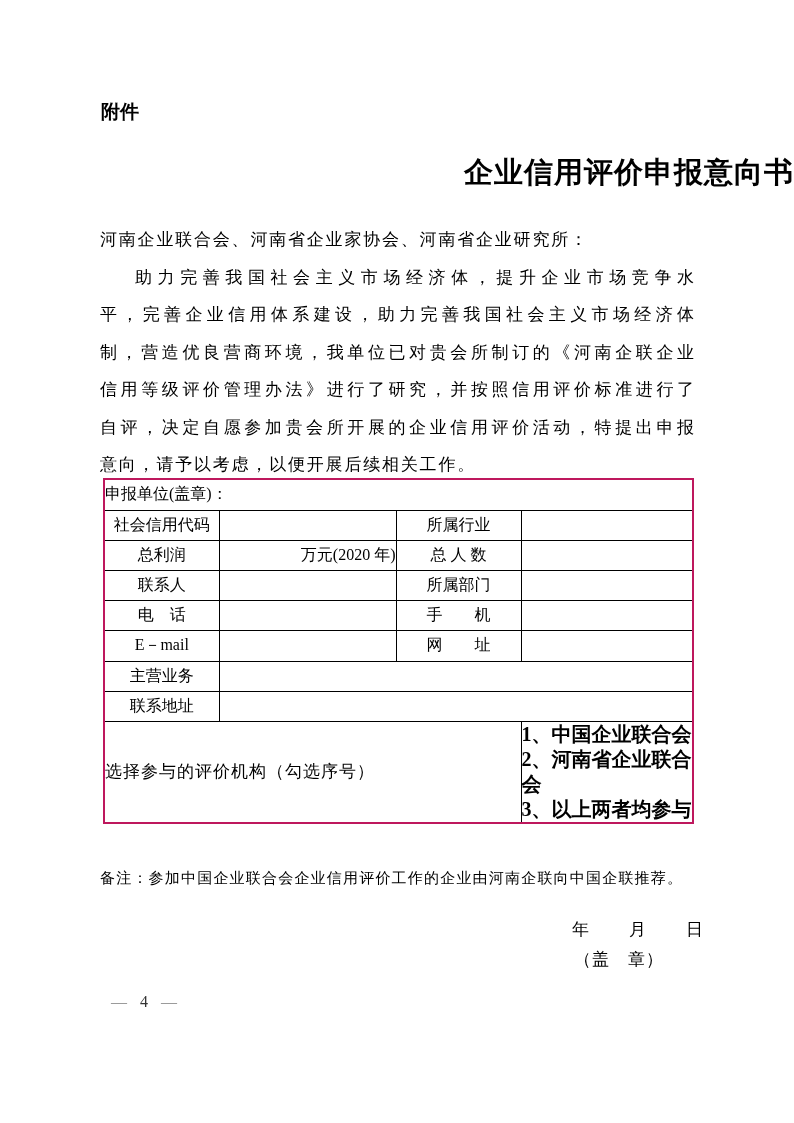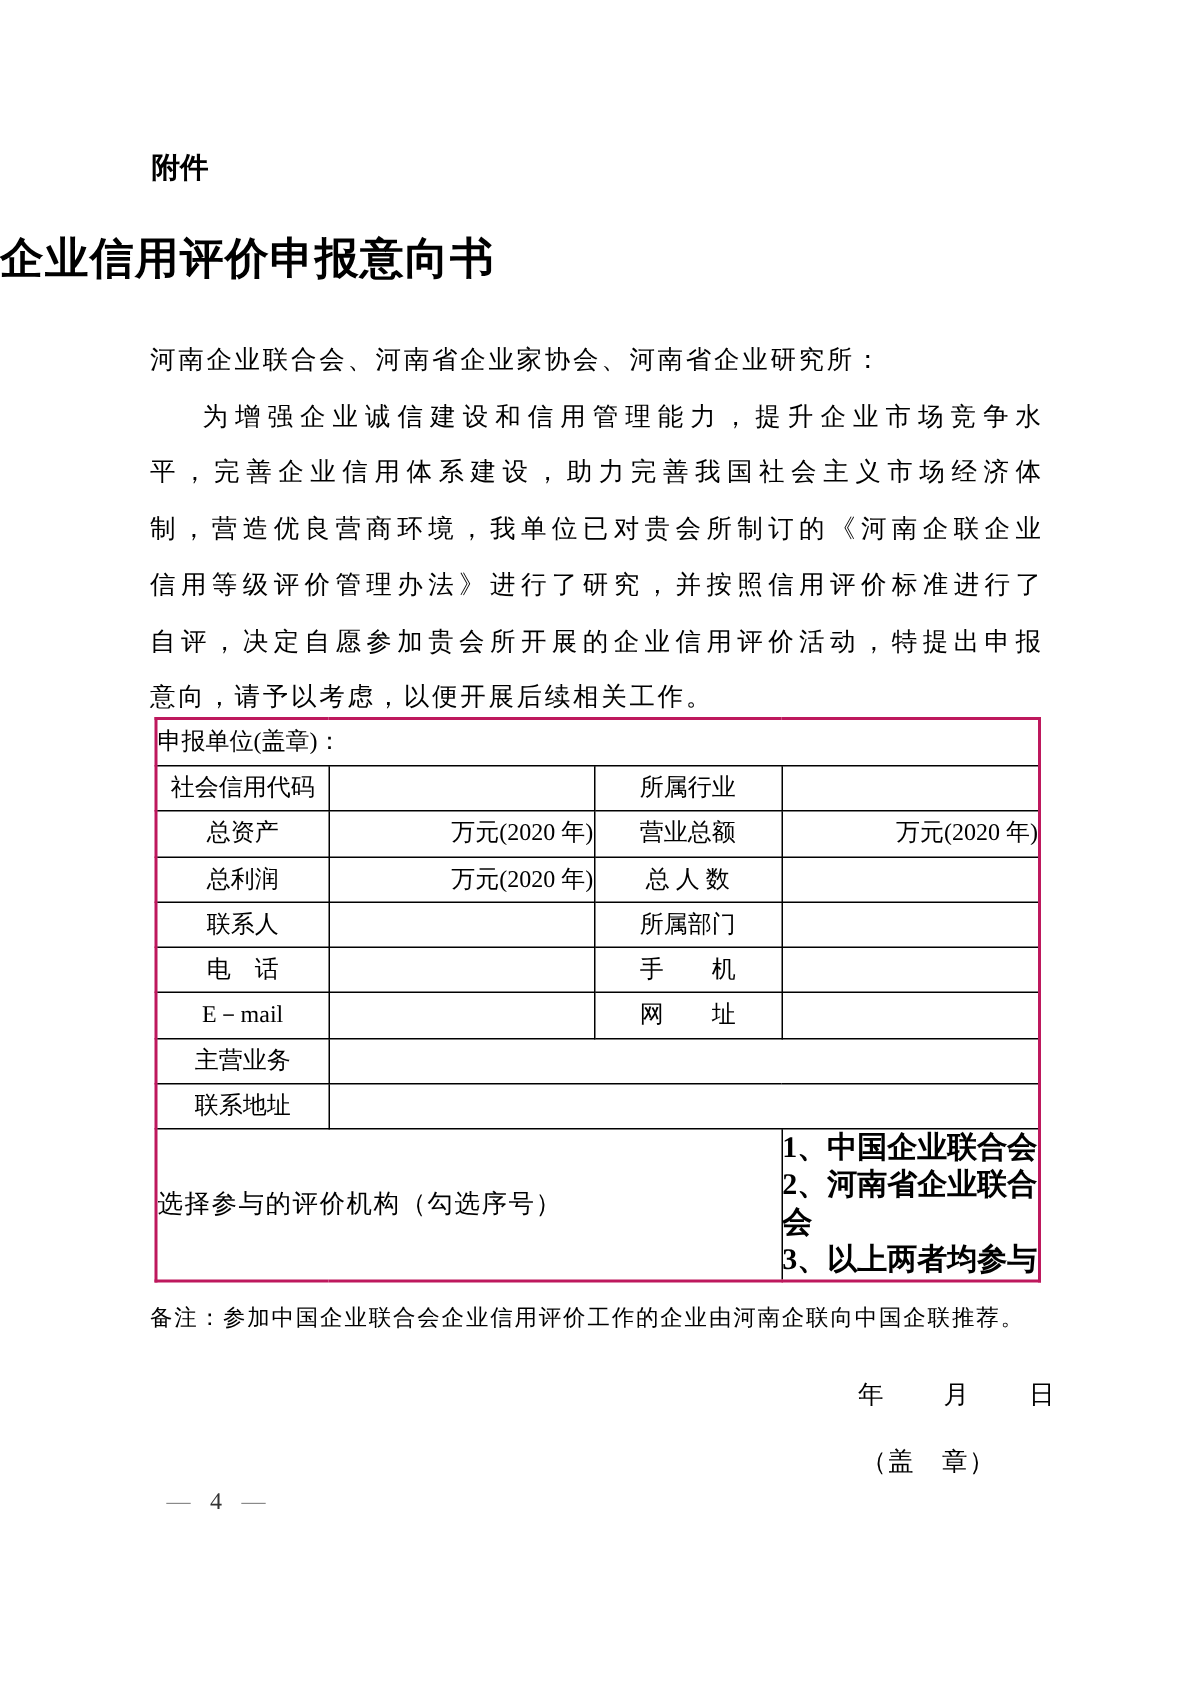--- a/index.html
+++ b/index.html
@@ -7,21 +7,21 @@
     position:relative;width:794px;height:1016px;background:#ffffff;
     font-family:"Liberation Serif","DejaVu Serif",serif;color:#000;overflow:hidden;
   }
   .attachment{
     position:absolute;left:101px;top:99px;
     font-family:"Liberation Sans","DejaVu Sans",sans-serif;
     font-weight:bold;font-size:19px;
   }
   .title{
     position:absolute;left:0;top:153px;width:794px;margin:0;
-    text-align:left;font-size:29px;font-weight:bold;letter-spacing:1px;
+    text-align:right;font-size:29px;font-weight:bold;letter-spacing:1px;
   }
   .bodytext{
     position:absolute;left:100px;top:221px;width:594px;
     font-size:17px;line-height:37.5px;
   }
   .salutation{letter-spacing:1.8px;white-space:nowrap;}
   .jline{text-align:justify;text-align-last:justify;}
   .jline.indent{margin-left:35px;}
   .lastline{text-align:left;letter-spacing:1.8px;}
 
@@ -36,37 +36,37 @@
   tr.rs{height:78px;}
   td.hdr{text-align:left;padding-left:8px;}
   td.lab{text-align:center;}
   td.val{text-align:right;padding-right:6px;}
   td.blank{background:#fff;}
   td.sel-label{text-align:left;font-weight:normal;font-size:17px;letter-spacing:1px;}
   td.sel-opts{padding:4px 0 4px 8px;font-weight:bold;line-height:25px;font-size:20px;vertical-align:middle;}
 
   .note{position:absolute;left:100px;top:869px;font-size:15px;letter-spacing:1.2px;white-space:nowrap;}
   .dateline{position:absolute;left:572px;top:918px;font-size:17px;letter-spacing:2px;white-space:nowrap;}
-  .sealline{position:absolute;left:574px;top:948px;font-size:17px;letter-spacing:1px;white-space:nowrap;margin-top:15px;}
+  .sealline{position:absolute;left:574px;top:948px;font-size:17px;letter-spacing:1px;white-space:nowrap;}
   .pagenum{position:absolute;left:111px;top:993px;font-size:16px;display:flex;align-items:center;gap:13px;}
   .pagenum .dash{color:#8a8a8a;}
   .pagenum .num{color:#333;}
 </style>
 </head>
 <body>
 
 <div class="page">
 
   <div class="attachment">附件</div>
 
   <h1 class="title">企业信用评价申报意向书</h1>
 
   <div class="bodytext">
     <div class="salutation">河南企业联合会、河南省企业家协会、河南省企业研究所：</div>
-    <div class="jline indent">为增强企业诚信建设和信用管理能力，提升企业市场竞争水</div>
+    <div class="jline indent">助力完善我国社会主义市场经济体，提升企业市场竞争水</div>
     <div class="jline">平，完善企业信用体系建设，助力完善我国社会主义市场经济体</div>
     <div class="jline">制，营造优良营商环境，我单位已对贵会所制订的《河南企联企业</div>
     <div class="jline">信用等级评价管理办法》进行了研究，并按照信用评价标准进行了</div>
     <div class="jline">自评，决定自愿参加贵会所开展的企业信用评价活动，特提出申报</div>
     <div class="lastline">意向，请予以考虑，以便开展后续相关工作。</div>
   </div>
 
   <table class="form">
     <colgroup>
       <col style="width:115px">
@@ -76,26 +76,20 @@
     </colgroup>
     <tbody>
       <tr class="rh">
         <td class="hdr" colspan="4">申报单位(盖章)：</td>
       </tr>
       <tr class="rn">
         <td class="lab">社会信用代码</td>
         <td class="blank"></td>
         <td class="lab">所属行业</td>
         <td class="blank"></td>
-      </tr>
-      <tr class="rh">
-        <td class="lab">总资产</td>
-        <td class="val">万元(2020 年)</td>
-        <td class="lab">营业总额</td>
-        <td class="val">万元(2020 年)</td>
       </tr>
       <tr class="rn">
         <td class="lab">总利润</td>
         <td class="val">万元(2020 年)</td>
         <td class="lab">总 人 数</td>
         <td class="blank"></td>
       </tr>
       <tr class="rn">
         <td class="lab">联系人</td>
         <td class="blank"></td>

